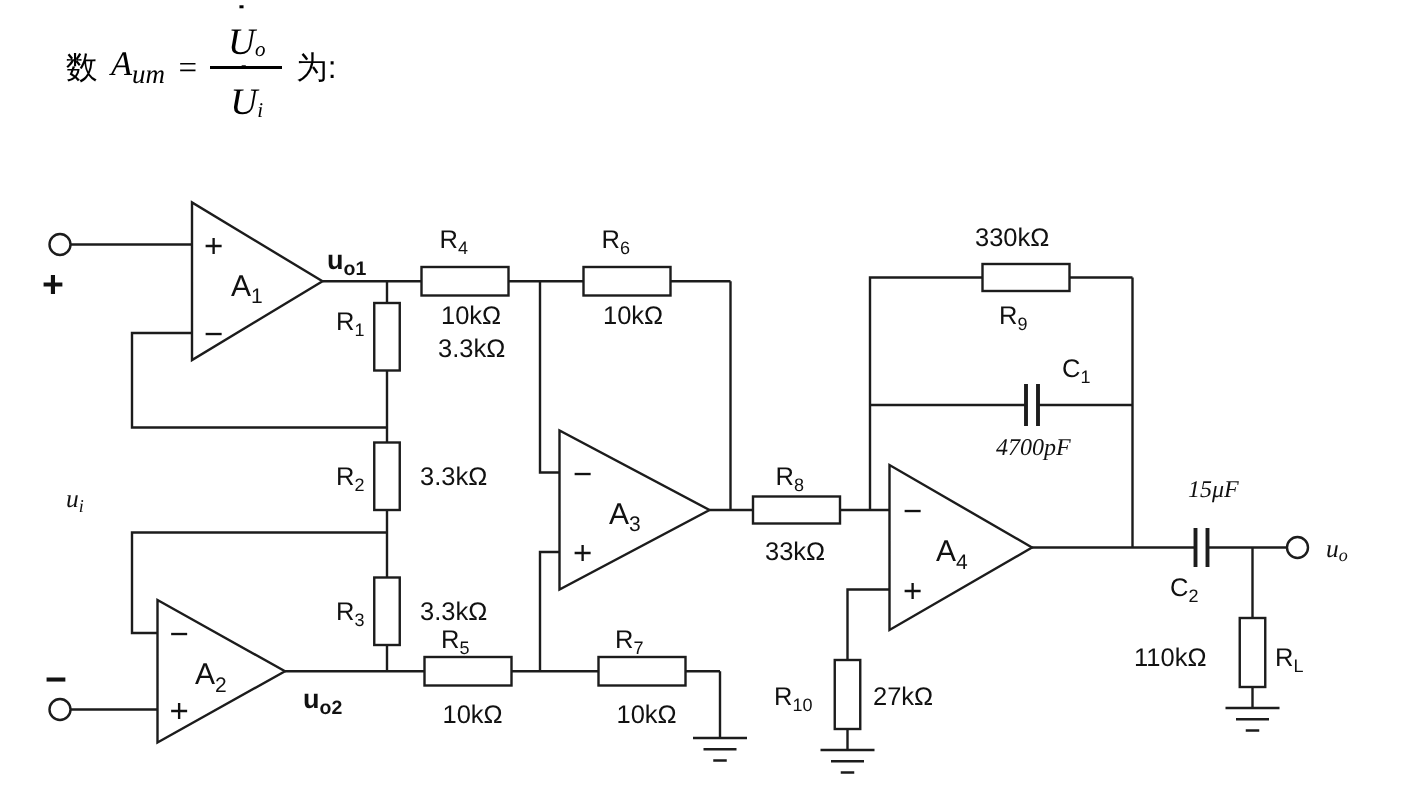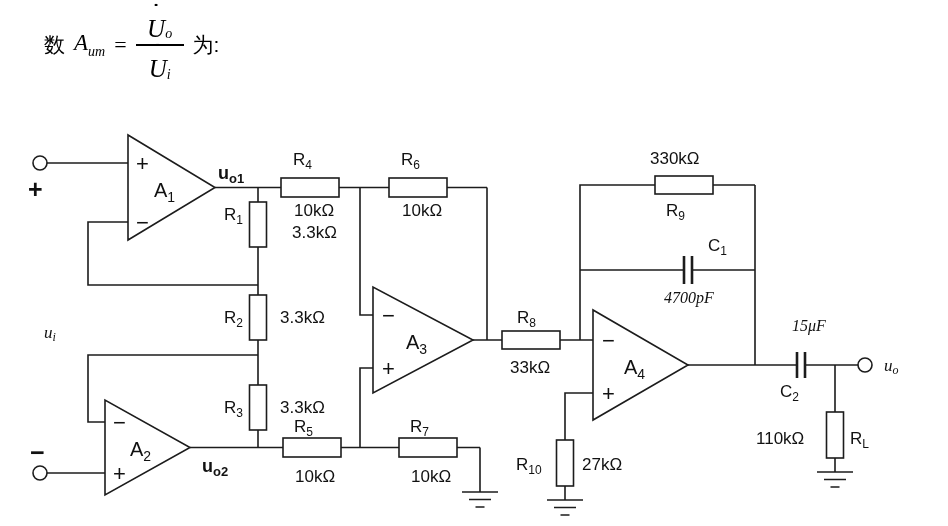--- a/index.html
+++ b/index.html
@@ -19,21 +19,21 @@
   .node{font-size:18px;font-weight:bold;}
   .bsub{font-size:13px;font-weight:bold;}
   .ital{font-family:"Liberation Serif",serif;font-style:italic;font-size:17px;}
   .isub{font-family:"Liberation Serif",serif;font-style:italic;font-size:12px;}
   .capval{font-family:"Liberation Serif",serif;font-style:italic;font-size:16px;}
 
   .formula{position:absolute;left:44px;top:6px;display:flex;align-items:center;gap:9px;
            font-size:22px;color:#000;}
   .cjk{font-size:21px;}
   .mvar{font-family:"Liberation Serif",serif;font-style:italic;font-size:23px;}
-  .msub{font-family:"Liberation Serif",serif;font-style:italic;font-size:14px;}
+  .msub{font-family:"Liberation Serif",serif;font-style:italic;font-size:18px;}
   .eq{font-family:"Liberation Serif",serif;font-size:22px;}
   .frac{display:flex;flex-direction:column;align-items:center;}
   .fbar{height:2px;background:#000;width:100%;min-width:48px;}
   .phasor{display:flex;align-items:flex-end;padding:2px 8px;}
   .stack{display:flex;flex-direction:column;align-items:center;}
   .dot{font-size:20px;line-height:8px;font-weight:bold;}
   .uvar{font-family:"Liberation Serif",serif;font-style:italic;font-size:25px;line-height:1.05;}
   .psub{font-family:"Liberation Serif",serif;font-style:italic;font-size:14px;}
 </style>
 </head>

